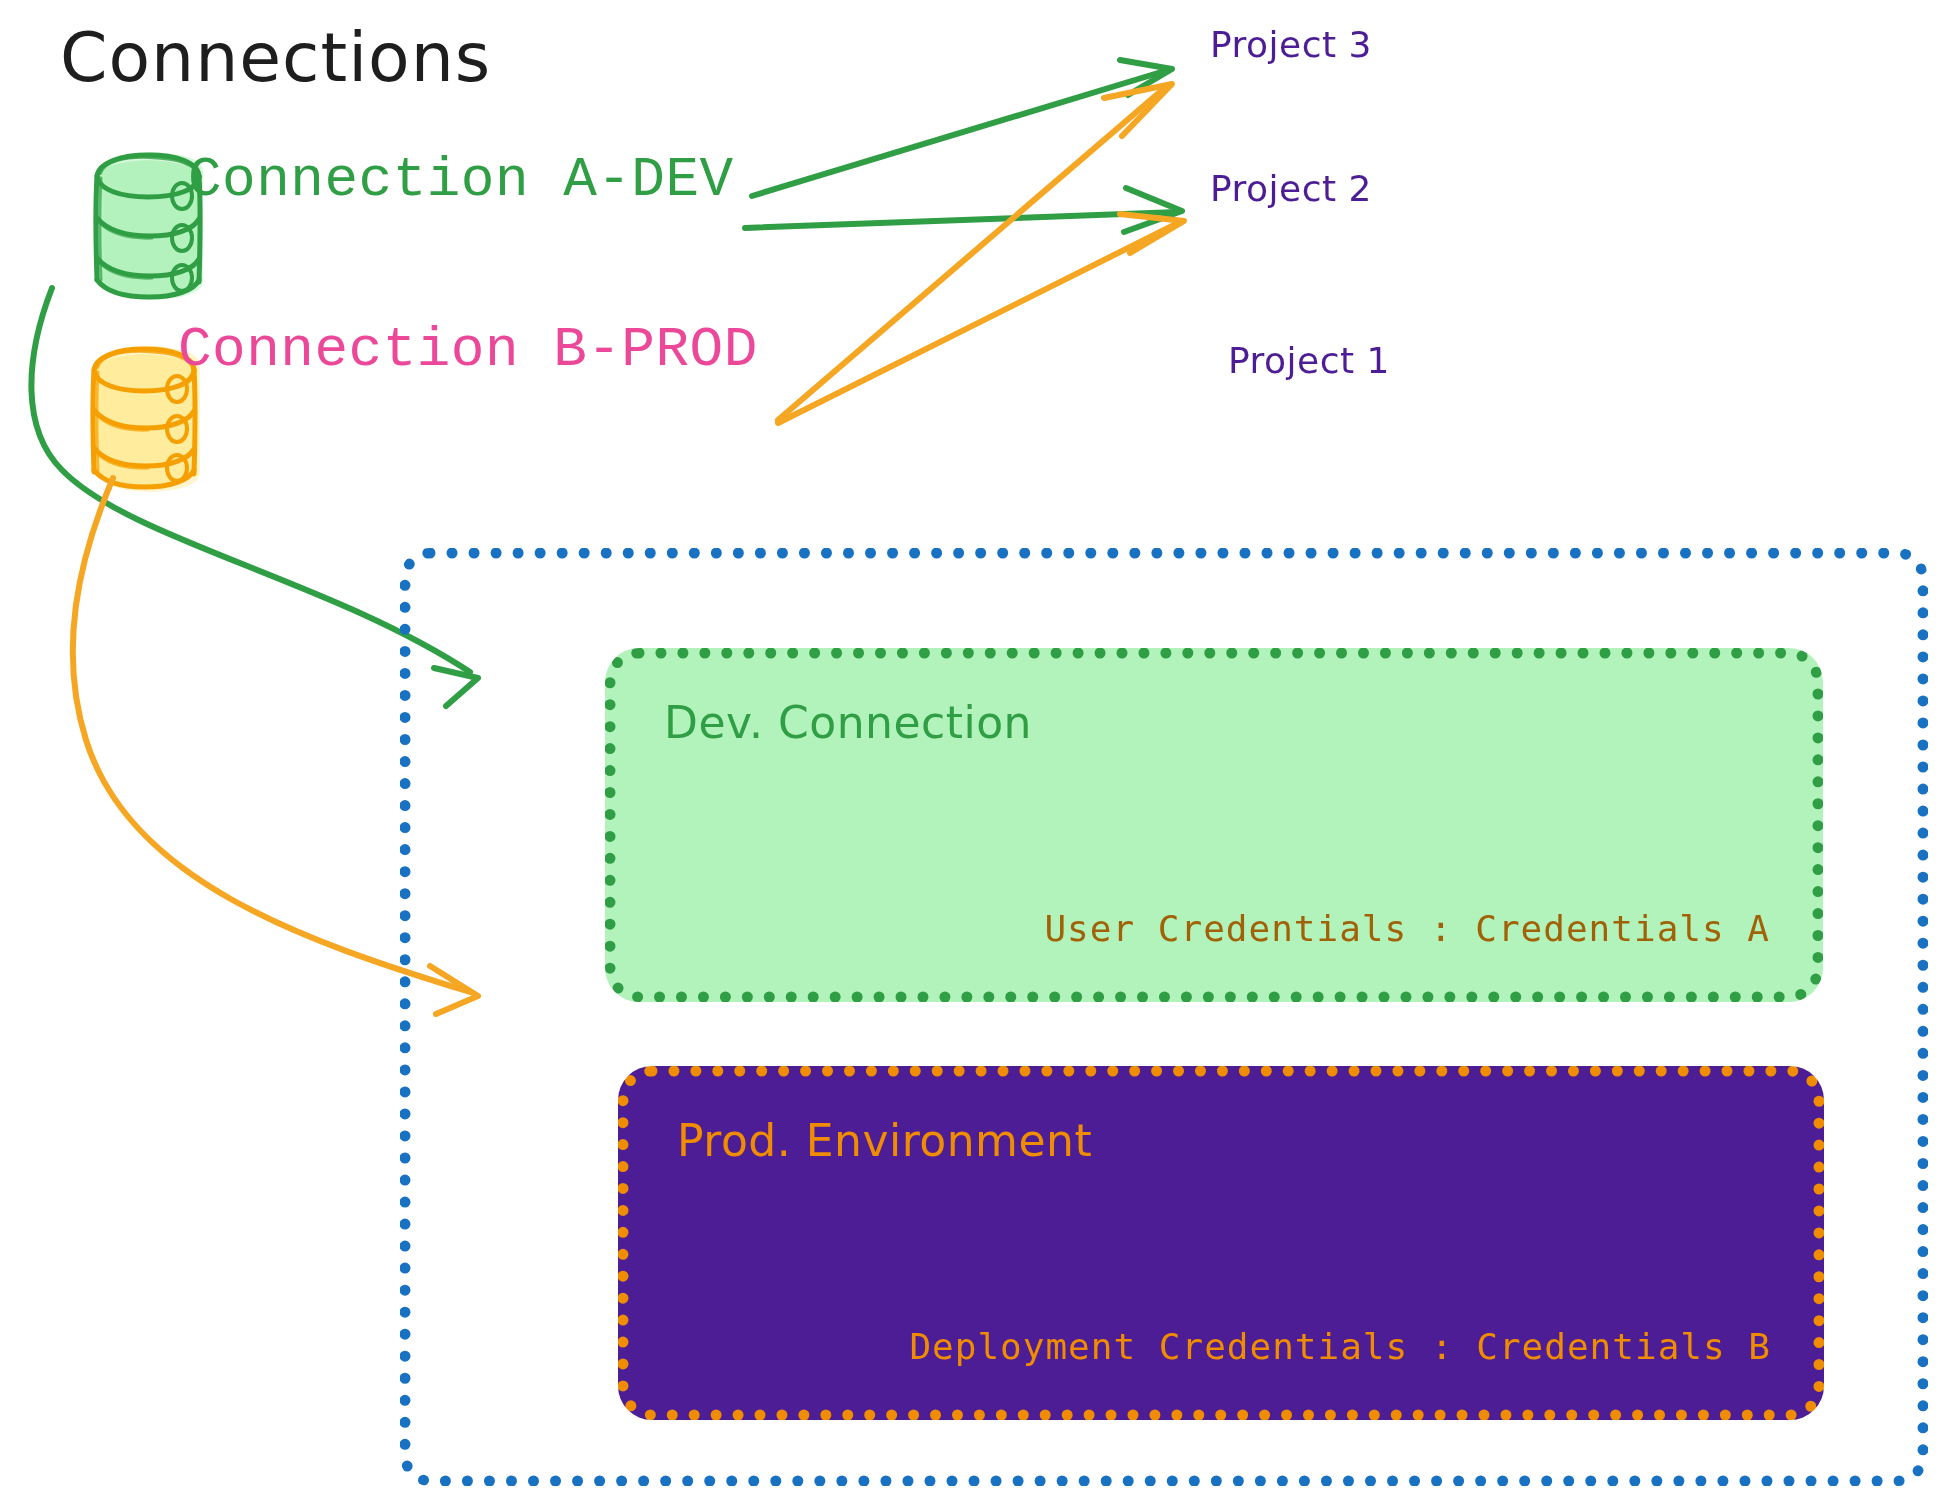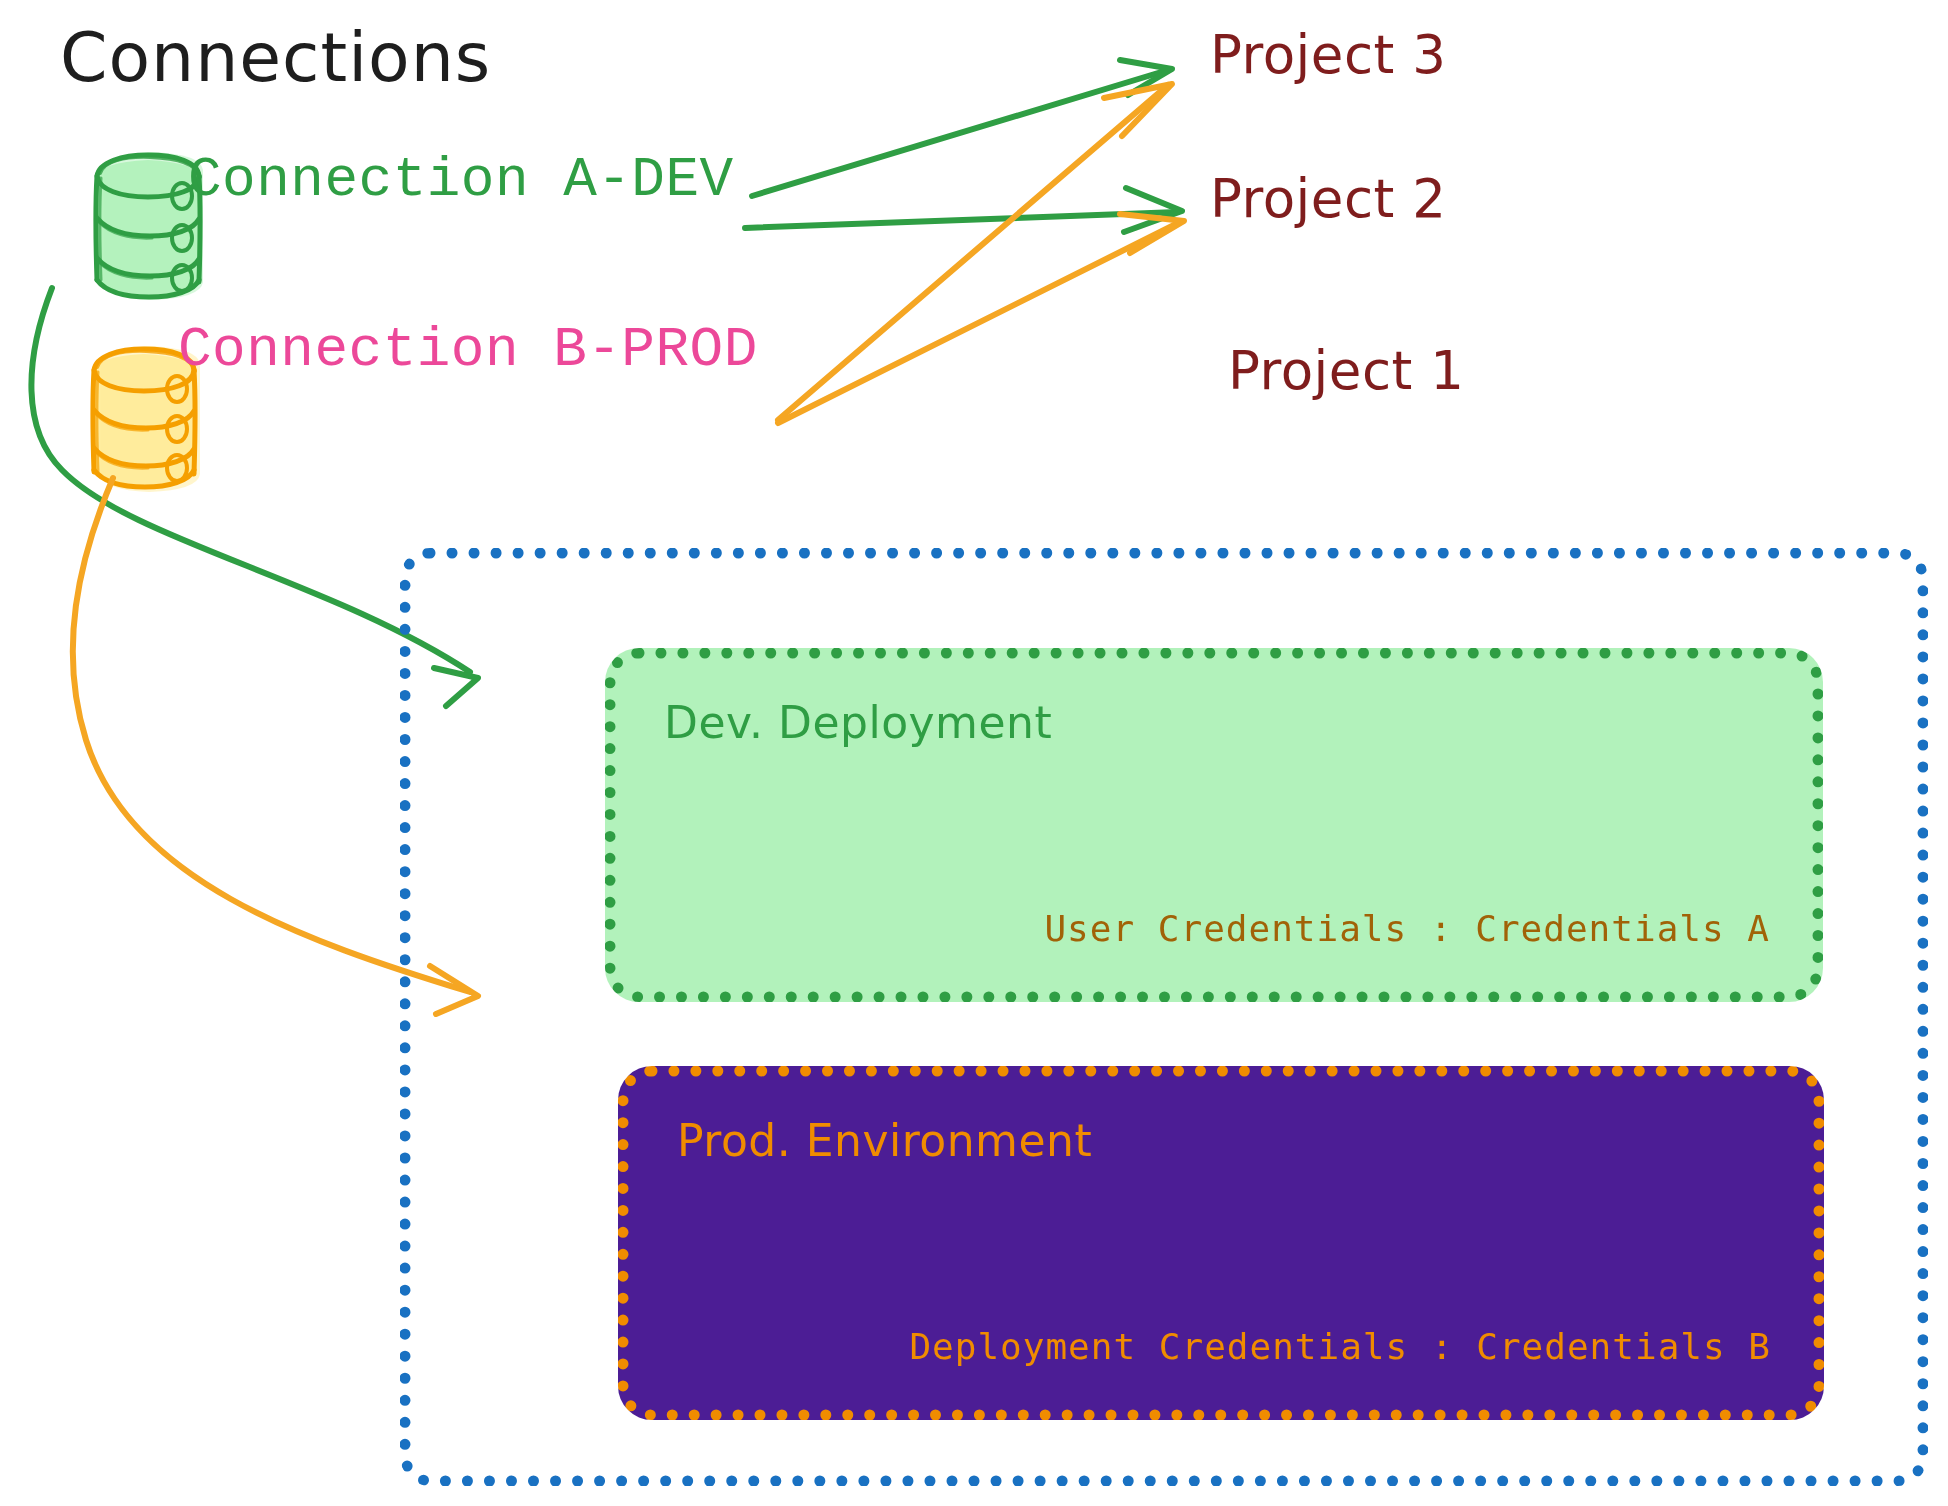--- a/index.html
+++ b/index.html
@@ -53,22 +53,22 @@
     left: 188px;
     top: 148px;
     color: #2f9e44;
   }
   #conn-b-label {
     left: 178px;
     top: 318px;
     color: #ec4899;
   }
   .project-label {
-    font-size: 53px;
-    color: #7f1d1d;
+    font-size: 36px;
+    color: #4c1d95;
     font-weight: 400;
   }
   #project3-label { left: 1210px; top: 24px; }
   #project2-label { left: 1210px; top: 168px; }
   #project1-label { left: 1228px; top: 340px; }
 
   .env-title {
     font-size: 44px;
     font-weight: 400;
   }
@@ -217,21 +217,21 @@
       <path d="M430,966 L478,996 L436,1014" fill="none" stroke="#f5a623" stroke-width="6" stroke-linecap="round" stroke-linejoin="round"></path>
     </g>
   </svg>
 
   <div class="layer" id="box-layer">
 
     <div id="project1-box"></div>
 
     <div class="env-box" id="dev-box">
       <div class="env-inner">
-        <span class="hand env-title env-title-pos" id="dev-env-title">Dev. Deployment</span>
+        <span class="hand env-title env-title-pos" id="dev-env-title">Dev. Connection</span>
         <span class="cred-line cred-pos" id="dev-cred">User Credentials : Credentials A</span>
       </div>
     </div>
 
     <div class="env-box" id="prod-box">
       <div class="env-inner">
         <span class="hand env-title env-title-pos" id="prod-env-title">Prod. Environment</span>
         <span class="cred-line cred-pos" id="prod-cred">Deployment Credentials : Credentials B</span>
       </div>
     </div>

